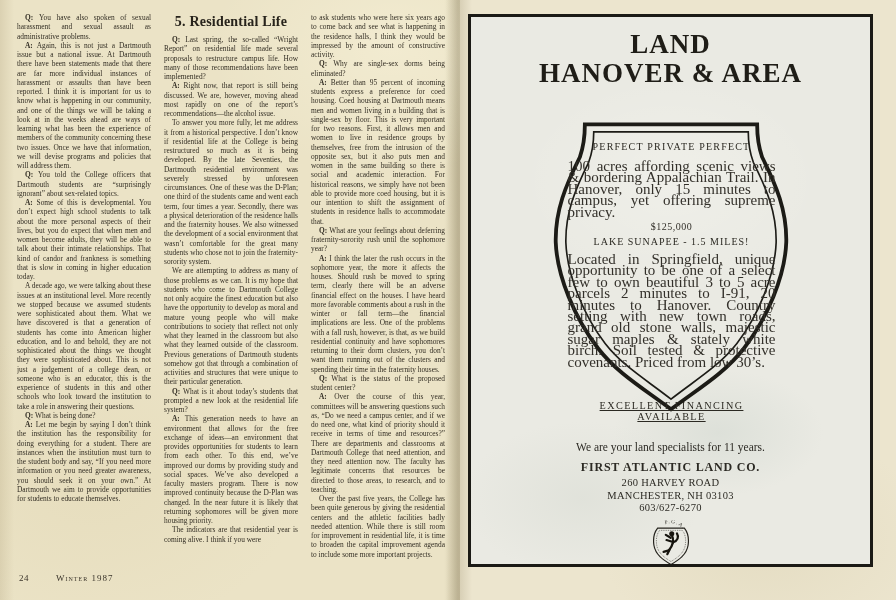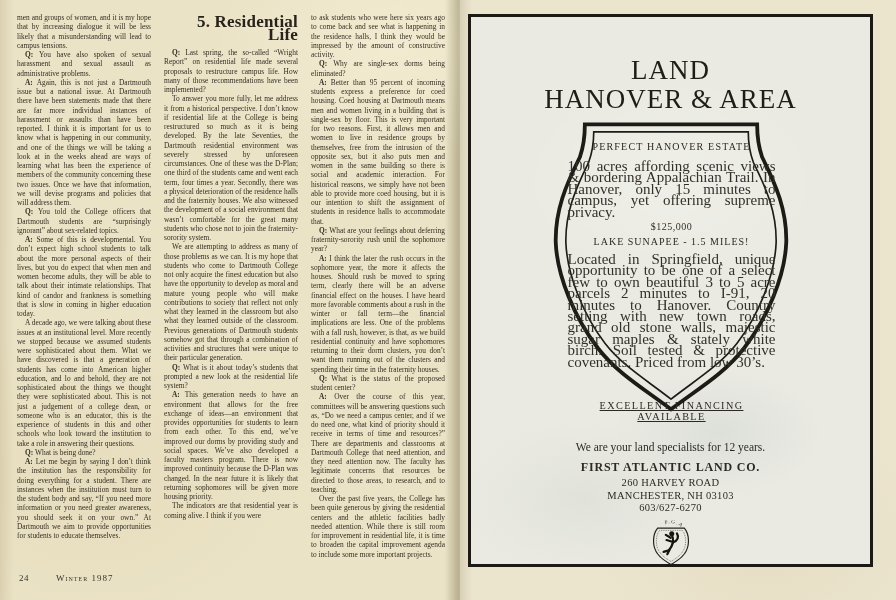--- a/index.html
+++ b/index.html
@@ -15,42 +15,42 @@
       linear-gradient(90deg, rgba(120,100,55,.14), rgba(120,100,55,0) 14px),
       linear-gradient(270deg, rgba(100,85,45,.20), rgba(100,85,45,0) 16px),
       #ebe3c6;}
   .columns{position:absolute;left:17px;top:13px;width:428px;height:556px;
     display:flex;gap:13px;overflow:hidden;}
   .col{width:134px;height:100%;overflow:hidden;color:#332e24;
     font-size:7.4px;line-height:9.25px;text-align:justify;hyphens:auto;}
   .col p{margin:0;text-indent:8px;}
   .col p.noindent{text-indent:0;}
   .col b{font-weight:bold;}
-  .col h3{margin:2px 0 7px 0;font-size:17px;line-height:13px;
-    color:#27231b;letter-spacing:.2px;text-align:right;}
+  .col h3{margin:2px 0 7px 0;font-size:14px;line-height:13px;
+    color:#27231b;letter-spacing:.2px;text-align:center;}
   .footer{position:absolute;left:19px;bottom:17px;font-size:9px;color:#3a342a;}
   .footer .pagenum{letter-spacing:.5px;}
   .footer .issue{margin-left:27px;font-variant:small-caps;letter-spacing:1px;}
 
   
   .right-page{position:absolute;left:460px;top:0;width:436px;height:600px;
     background:
       linear-gradient(90deg, rgba(110,95,55,.16), rgba(110,95,55,0) 12px),
       radial-gradient(240px 160px at 70% 90%, rgba(205,195,160,.25), transparent 70%),
       #ece5ce;}
   .gutter{position:absolute;left:446px;top:0;width:26px;height:600px;
     background:linear-gradient(90deg, rgba(80,68,35,0) 0%, rgba(80,68,35,.18) 45%, rgba(80,68,35,0) 100%);}
   .ad-box{position:absolute;left:8px;top:14px;width:399px;height:547px;
     border:3px solid #1b1a15;overflow:hidden;
     background:
       radial-gradient(150px 90px at 62% 76%, rgba(196,206,198,.35), transparent 70%),
       radial-gradient(170px 110px at 28% 88%, rgba(200,206,196,.28), transparent 70%),
       radial-gradient(200px 140px at 50% 30%, rgba(255,255,250,.25), transparent 75%),
       #eaeae3;}
-  .ad-title{margin:12px;padding-top:27px;text-align:center;font-weight:normal;
+  .ad-title{margin:0;padding-top:13px;text-align:center;font-weight:bold;
     color:#1f1d17;font-size:27px;line-height:29px;letter-spacing:1px;}
   .shield-wrap{position:absolute;top:99px;left:50%;transform:translateX(-50%);
     width:266px;height:308px;}
   .shield-wrap svg{position:absolute;left:0;top:0;width:100%;height:100%;}
   .shield-content{position:absolute;left:30px;right:28px;top:25px;
     color:#33302a;text-align:center;}
   .sh-h1{font-size:10px;letter-spacing:1.2px;margin-bottom:9px;color:#2b2922;}
   .sh-p{margin:0;text-align:justify;font-size:15px;line-height:11.4px;hyphens:auto;}
   .sh-price{font-size:10px;margin:3px 0 4px 0;letter-spacing:.5px;font-family:Liberation Serif, serif;}
   .sh-h2{font-size:10px;letter-spacing:1px;margin-bottom:7px;color:#2b2922;}
@@ -62,32 +62,32 @@
   .crest{display:block;margin:2px auto 0 auto;width:52px;height:52px;}
 </style>
 </head>
 <body>
 
 <div class="scan">
 
   <section class="left-page">
     <div class="columns">
       <div class="col">
-          <p class="noindent">men and groups of women, and it is my hope that by increasing dialogue it will be less likely that a misunderstanding will lead to campus tensions.</p>
           <p><b>Q: </b>You have also spoken of sexual harassment and sexual assault as administrative problems.</p>
           <p><b>A: </b>Again, this is not just a Dartmouth issue but a national issue. At Dartmouth there have been statements made that there are far more individual instances of harassment or assaults than have been reported. I think it is important for us to know what is happening in our community, and one of the things we will be taking a look at in the weeks ahead are ways of learning what has been the experience of members of the community concerning these two issues. Once we have that information, we will devise programs and policies that will address them.</p>
           <p><b>Q: </b>You told the College officers that Dartmouth students are “surprisingly ignorant” about sex-related topics.</p>
           <p><b>A: </b>Some of this is developmental. You don’t expect high school students to talk about the more personal aspects of their lives, but you do expect that when men and women become adults, they will be able to talk about their intimate relationships. That kind of candor and frankness is something that is slow in coming in higher education today.</p>
           <p>A decade ago, we were talking about these issues at an institutional level. More recently we stopped because we assumed students were sophisticated about them. What we have discovered is that a generation of students has come into American higher education, and lo and behold, they are not sophisticated about the things we thought they were sophisticated about. This is not just a judgement of a college dean, or someone who is an educator, this is the experience of students in this and other schools who look toward the institution to take a role in answering their questions.</p>
           <p><b>Q: </b>What is being done?</p>
           <p><b>A: </b>Let me begin by saying I don’t think the institution has the responsibility for doing everything for a student. There are instances when the institution must turn to the student body and say, “If you need more information or you need greater awareness, you should seek it on your own.” At Dartmouth we aim to provide opportunities for students to educate themselves.</p>
         </div>
       <div class="col">
           <h3>5. Residential Life</h3>
           <p><b>Q: </b>Last spring, the so-called “Wright Report” on residential life made several proposals to restructure campus life. How many of those recommendations have been implemented?</p>
+          <p><b>A: </b>Right now, that report is still being discussed. We are, however, moving ahead most rapidly on one of the report’s recommendations—the alcohol issue.</p>
           <p>To answer you more fully, let me address it from a historical perspective. I don’t know if residential life at the College is being restructured so much as it is being developed. By the late Seventies, the Dartmouth residential environment was severely stressed by unforeseen circumstances. One of these was the D-Plan; one third of the students came and went each term, four times a year. Secondly, there was a physical deterioration of the residence halls and the fraternity houses. We also witnessed the development of a social environment that wasn’t comfortable for the great many students who chose not to join the fraternity-sorority system.</p>
           <p>We are attempting to address as many of those problems as we can. It is my hope that students who come to Dartmouth College not only acquire the finest education but also have the opportunity to develop as moral and mature young people who will make contributions to society that reflect not only what they learned in the classroom but also what they learned outside of the classroom. Previous generations of Dartmouth students somehow got that through a combination of activities and structures that were unique to their particular generation.</p>
           <p><b>Q: </b>What is it about today’s students that prompted a new look at the residential life system?</p>
           <p><b>A: </b>This generation needs to have an environment that allows for the free exchange of ideas—an environment that provides opportunities for students to learn from each other. To this end, we’ve improved our dorms by providing study and social spaces. We’ve also developed a faculty masters program. There is now improved continuity because the D-Plan was changed. In the near future it is likely that returning sophomores will be given more housing priority.</p>
           <p>The indicators are that residential year is coming alive. I think if you were</p>
         </div>
       <div class="col">
           <p class="noindent">to ask students who were here six years ago to come back and see what is happening in the residence halls, I think they would be impressed by the amount of constructive activity.</p>
           <p><b>Q: </b>Why are single-sex dorms being eliminated?</p>
           <p><b>A: </b>Better than 95 percent of incoming students express a preference for coed housing. Coed housing at Dartmouth means men and women living in a building that is single-sex by floor. This is very important for two reasons. First, it allows men and women to live in residence groups by themselves, free from the intrusion of the opposite sex, but it also puts men and women in the same building so there is social and academic interaction. For historical reasons, we simply have not been able to provide more coed housing, but it is our intention to shift the assignment of students in residence halls to accommodate that.</p>
@@ -112,31 +112,31 @@
         <div>LAND</div>
         <div>HANOVER &amp; AREA</div>
       </h1>
 
       <div class="shield-wrap">
         <svg viewBox="0 0 420 480" aria-hidden="true">
           <path d="M210 460 C168 428,126 404,95 364 C58 316,30 250,28 196 C27 146,44 106,66 62 C71 48,74 28,74 10 L346 10 C346 28,349 48,354 62 C376 106,393 146,392 196 C390 250,362 316,325 364 C294 404,252 428,210 460 Z" fill="none" stroke="#1c1b16" stroke-width="6"></path>
           <path d="M210 444 C172 414,134 392,106 356 C72 312,46 248,44 197 C43 150,59 112,80 70 C85 56,88 38,88 22 L332 22 C332 38,335 56,340 70 C361 112,377 150,376 197 C374 248,348 312,314 356 C286 392,248 414,210 444 Z" fill="none" stroke="#1c1b16" stroke-width="2.6"></path>
         </svg>
         <div class="shield-content">
-          <div class="sh-h1">PERFECT HANOVER ESTATE</div>
+          <div class="sh-h1">PERFECT PRIVATE PERFECT</div>
           <p class="sh-p">100 acres affording scenic views &amp; bordering Appalachian Trail. In Hanover, only 15 minutes to campus, yet offering supreme privacy.</p>
           <div class="sh-price">$125,000</div>
           <div class="sh-h2">LAKE SUNAPEE - 1.5 MILES!</div>
           <p class="sh-p">Located in Springfield, unique opportunity to be one of a select few to own beautiful 3 to 5 acre parcels 2 minutes to I-91, 20 minutes to Hanover. Country setting with new town roads, grand old stone walls, majestic sugar maples &amp; stately white birch. Soil tested &amp; protective covenants. Priced from low 30’s.</p>
           <div class="sh-fin">EXCELLENT FINANCING AVAILABLE</div>
         </div>
       </div>
 
       <div class="ad-bottom">
-        <p class="tagline">We are your land specialists for 12 years.</p>
+        <p class="tagline">We are your land specialists for 11 years.</p>
         <div class="company">FIRST ATLANTIC LAND CO.</div>
         <div class="addr">260 HARVEY ROAD</div>
         <div class="addr">MANCHESTER, NH 03103</div>
         <div class="addr">603/627-6270</div>
         <svg class="crest" viewBox="0 0 64 70" aria-hidden="true">
           <defs>
             <path id="crestArc" d="M15 17 A 21 21 0 0 1 49 17" fill="none"></path>
           </defs>
           <text font-size="7" letter-spacing="1.5" fill="#2a2822" font-family="Liberation Serif, DejaVu Serif, serif">
             <textPath href="#crestArc" startOffset="30%">P.G.A.</textPath>

